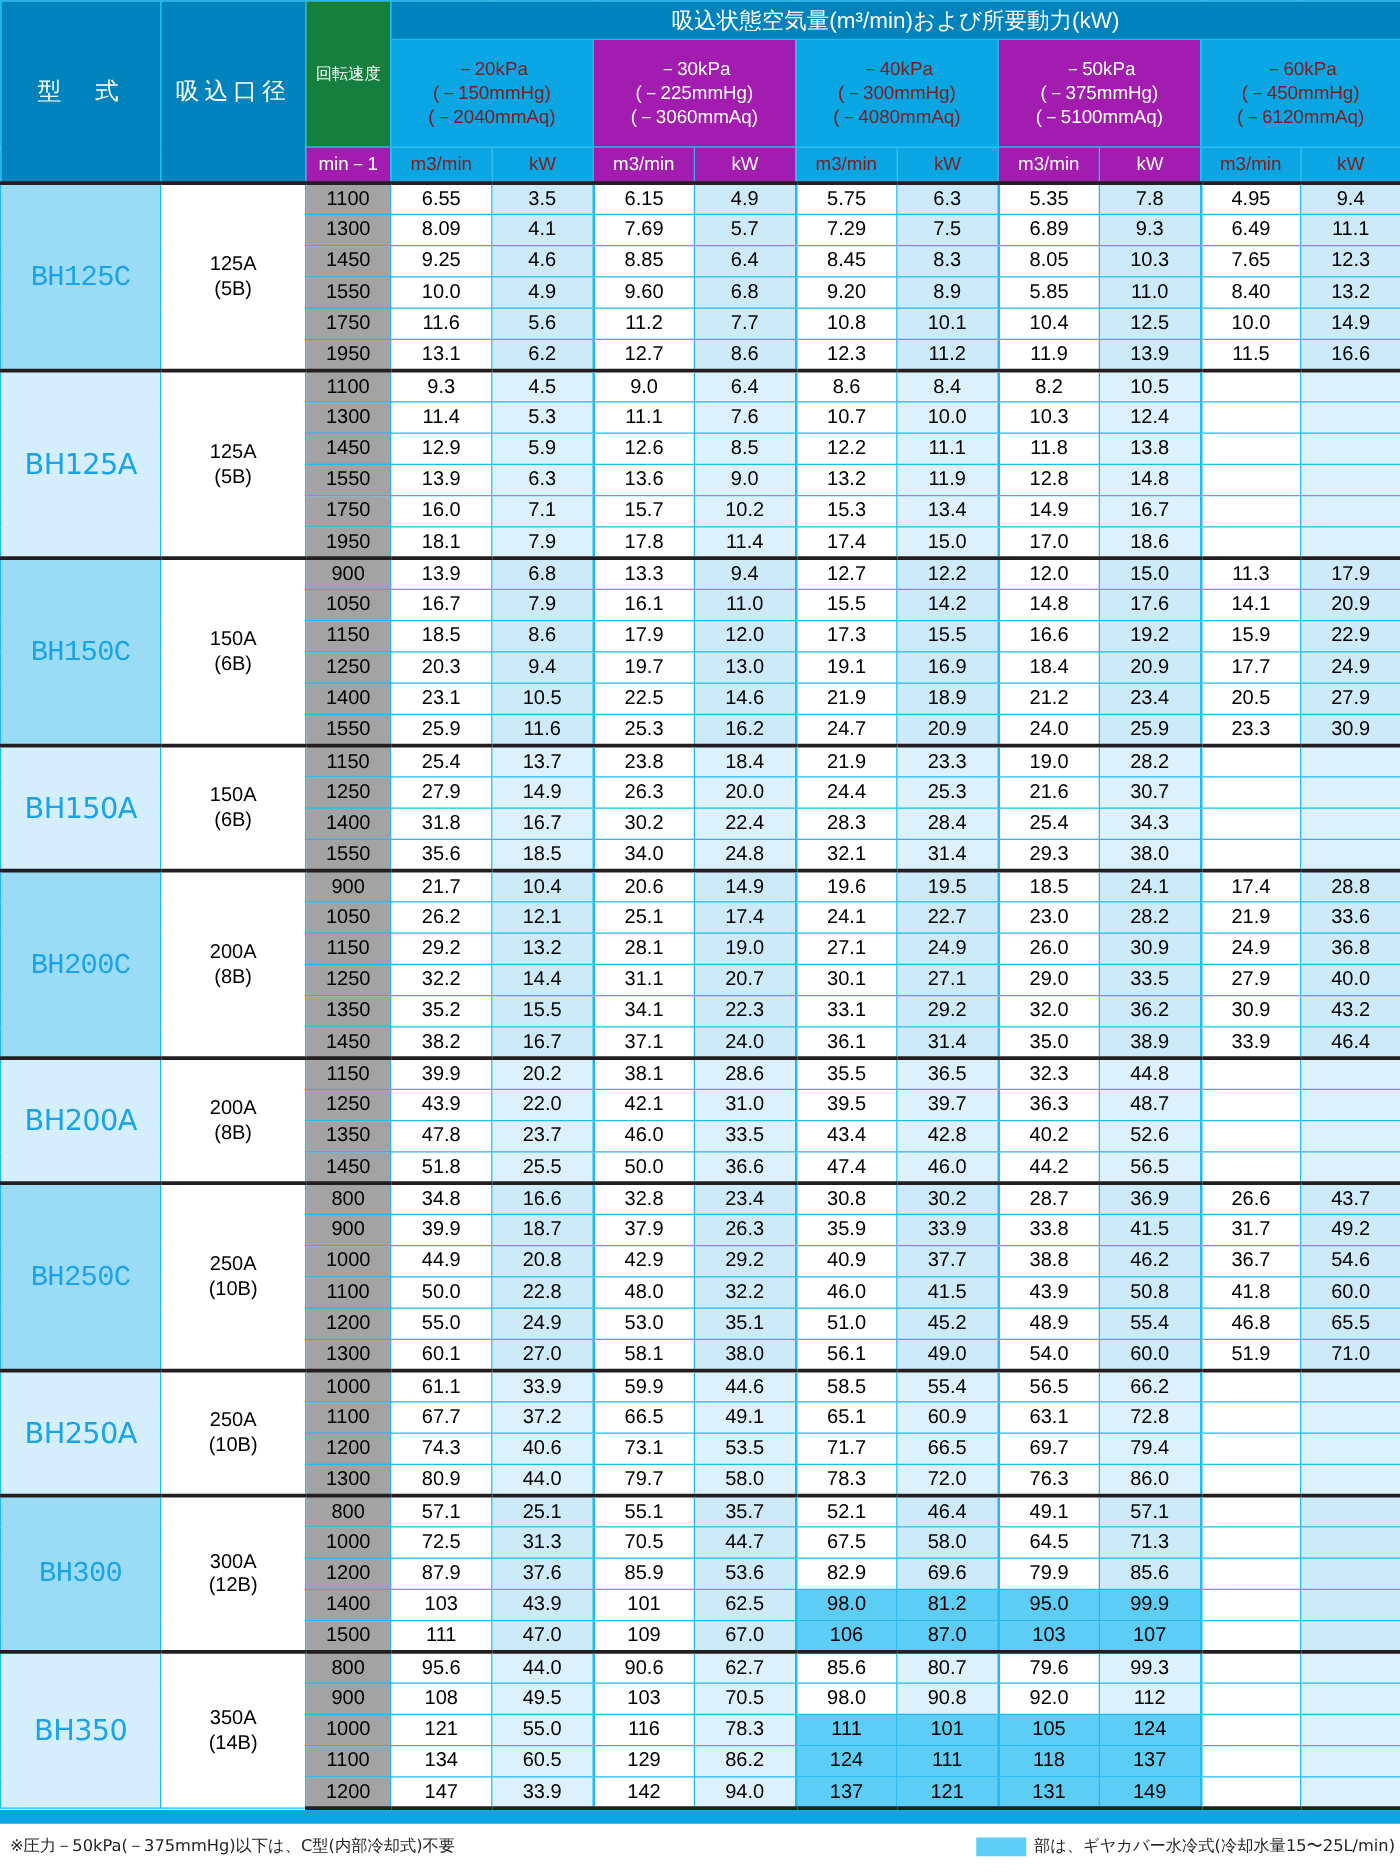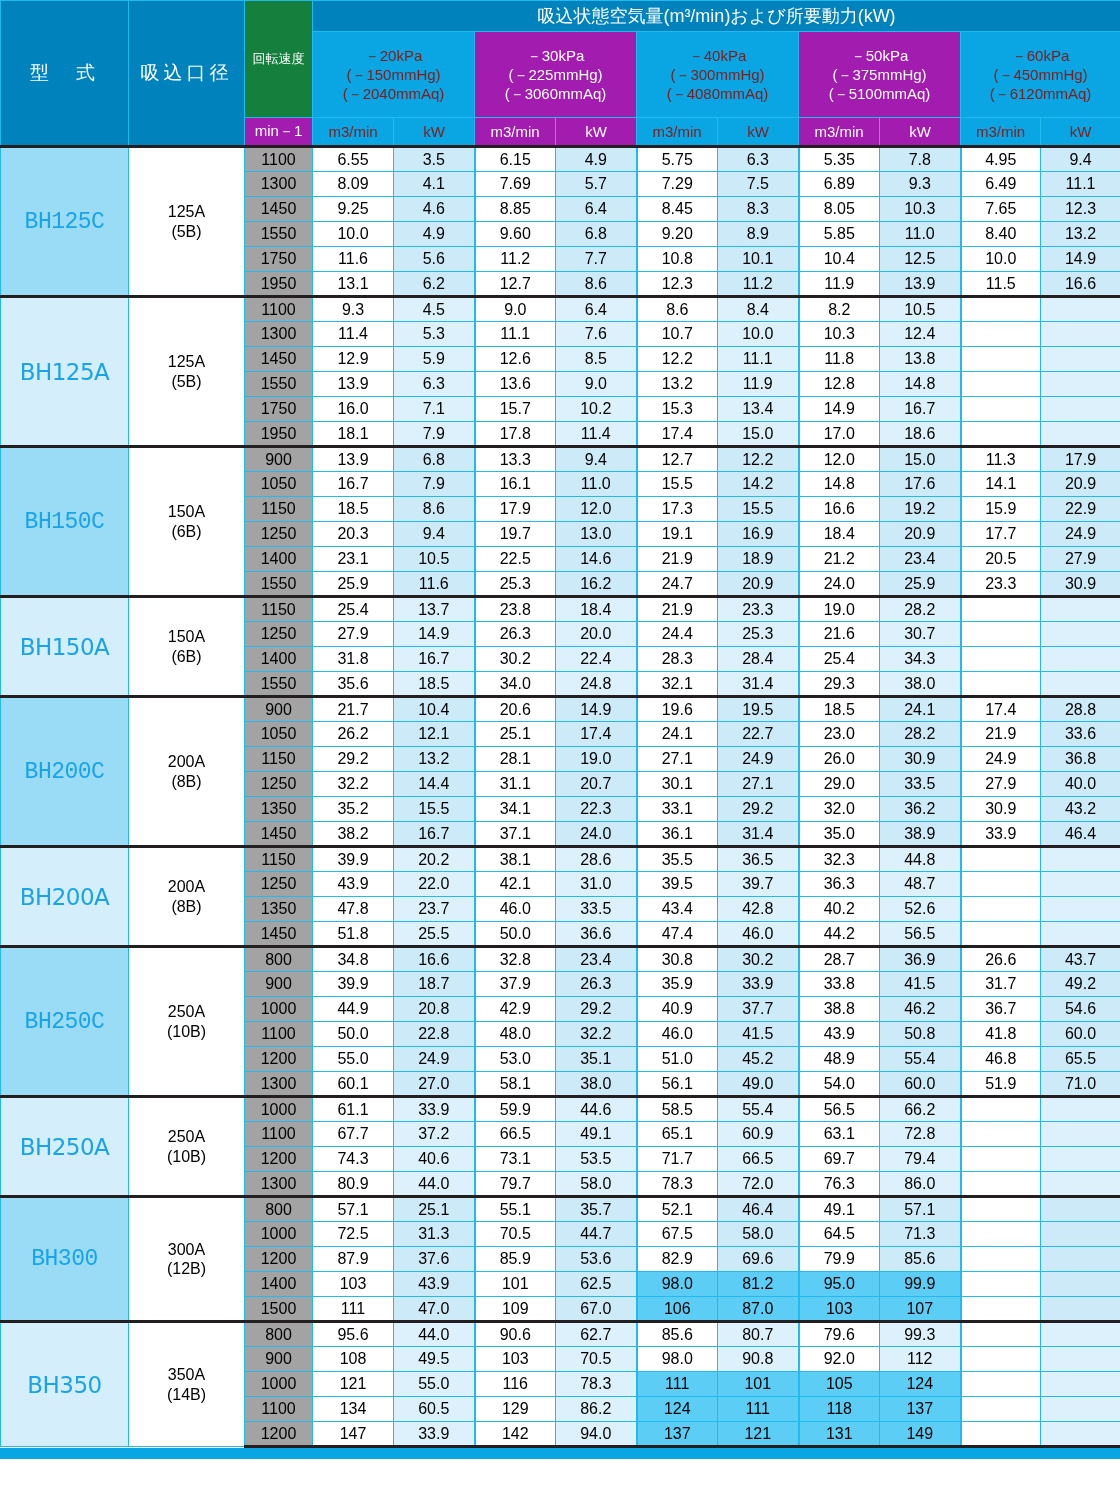--- a/index.html
+++ b/index.html
@@ -924,14 +924,21 @@
           <td class="v hot gsep">131</td>
           <td class="v hot">149</td>
           <td class="v c-white gsep"></td>
           <td class="v c-tint2"></td>
         </tr>
       </tbody>
   </table>
 
   <div class="bottom-bar"></div>
 
+  <div class="notes">
+    <div class="note-left">※圧力－50kPa(－375mmHg)以下は、C型(内部冷却式)不要</div>
+    <div class="note-right">
+      <span class="swatch"></span>
+      <span>部は、ギヤカバー水冷式(冷却水量15〜25L/min)</span>
+    </div>
+  </div>
 
 </div>
 
 </body></html>

